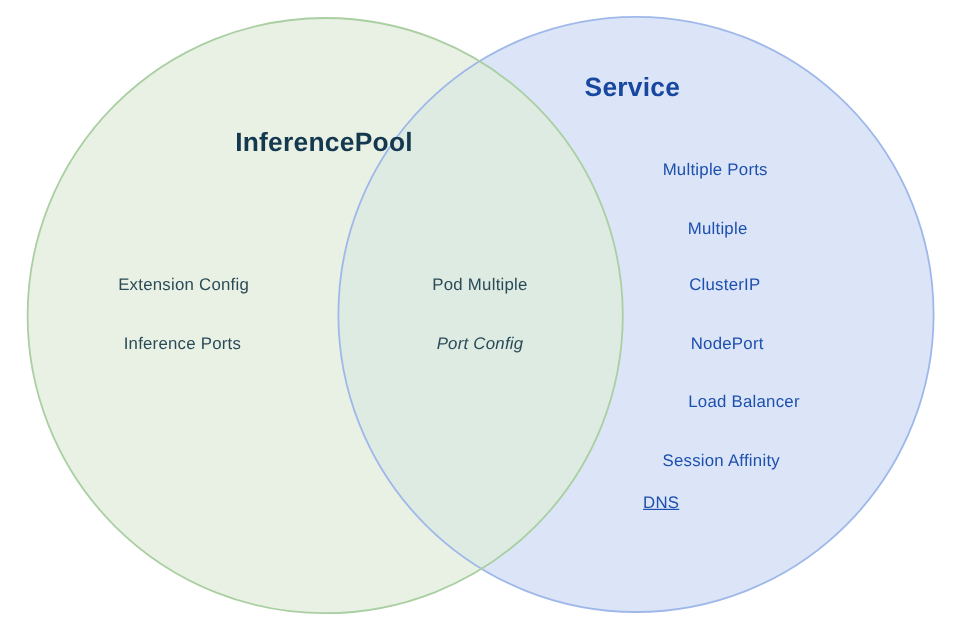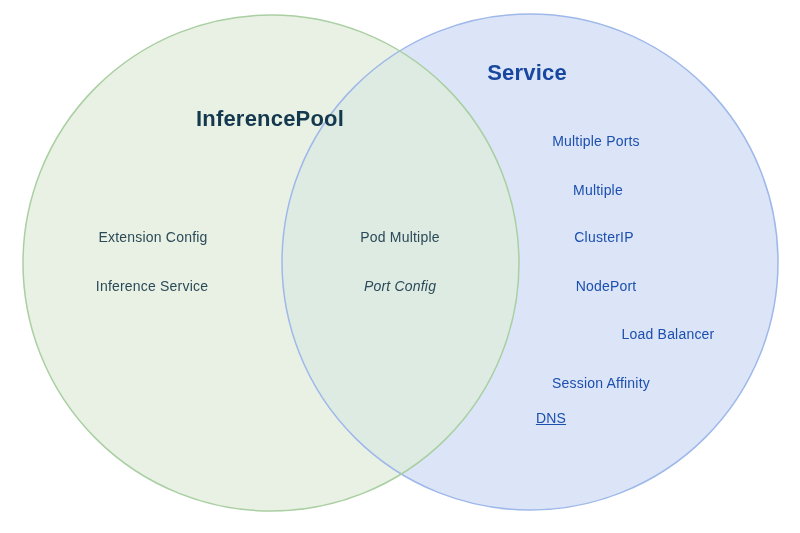--- a/index.html
+++ b/index.html
@@ -52,21 +52,21 @@
   .l-ext   { left: 153px; top: 229px; }
   .l-inf   { left: 152px; top: 278px; }
 
   .o-pod   { left: 400px; top: 229px; }
   .o-port  { left: 400px; top: 278px; font-style: italic; }
 
   .r-mp    { left: 596px; top: 133px; }
   .r-pr    { left: 598px; top: 182px; }
   .r-ci    { left: 604px; top: 229px; text-align: center; }
   .r-np    { left: 606px; top: 278px; }
-  .r-lb    { left: 620px; top: 326px; margin-left: 48px; }
+  .r-lb    { left: 620px; top: 326px; }
   .r-sa    { left: 601px; top: 375px; }
   .r-dns   { left: 551px; top: 410px; text-decoration: underline; }
 </style>
 </head>
 <body>
 
 <div class="stage">
 
   <svg viewBox="0 0 800 533" aria-hidden="true">
     <defs>
@@ -80,21 +80,21 @@
       <circle class="lens" cx="530" cy="262" r="248"></circle>
     </g>
     <circle class="stroke-blue" cx="530" cy="262" r="248"></circle>
     <circle class="stroke-green" cx="271" cy="263" r="248"></circle>
   </svg>
 
   <div class="label title left-title t-left">InferencePool</div>
   <div class="label left-text l-ext">Extension Config</div>
 
   <div class="label title right-title t-right">Service</div>
-  <div class="label left-text l-inf">Inference Service</div>
+  <div class="label left-text l-inf">Inference Ports</div>
 
   <div class="label left-text o-pod">Pod Multiple</div>
   <div class="label left-text o-port">Port Config</div>
 
   <div class="label right-text r-mp">Multiple Ports</div>
   <div class="label right-text r-pr">Multiple</div>
   <div class="label right-text r-ci">ClusterIP</div>
   <div class="label right-text r-np">NodePort</div>
   <div class="label right-text r-lb">Load Balancer</div>
   <div class="label right-text r-sa">Session Affinity</div>

